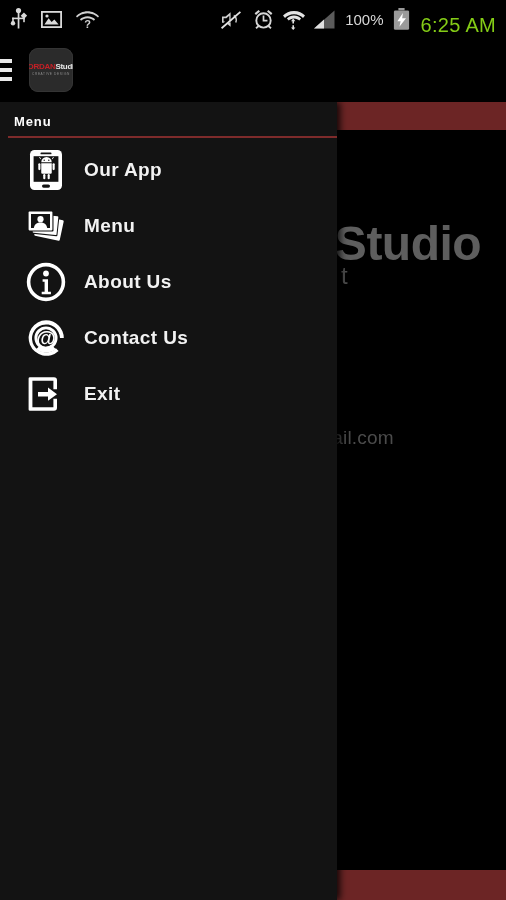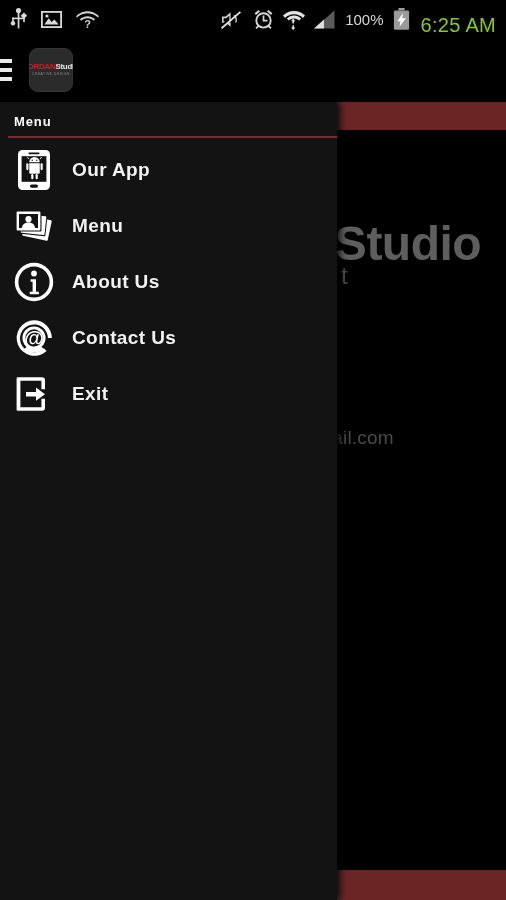--- a/index.html
+++ b/index.html
@@ -215,21 +215,21 @@
     position: absolute;
     left: 0;
     top: 40px;
     width: 337px;
   }
   .menu-item {
     position: relative;
     height: 56px;
     display: flex;
     align-items: center;
-    padding-left: 11px;
+    padding-left: 23px;
     box-sizing: border-box;
     cursor: pointer;
   }
   .menu-icon {
     width: 46px;
     height: 46px;
     flex: 0 0 46px;
     display: flex;
     align-items: center;
     justify-content: center;

